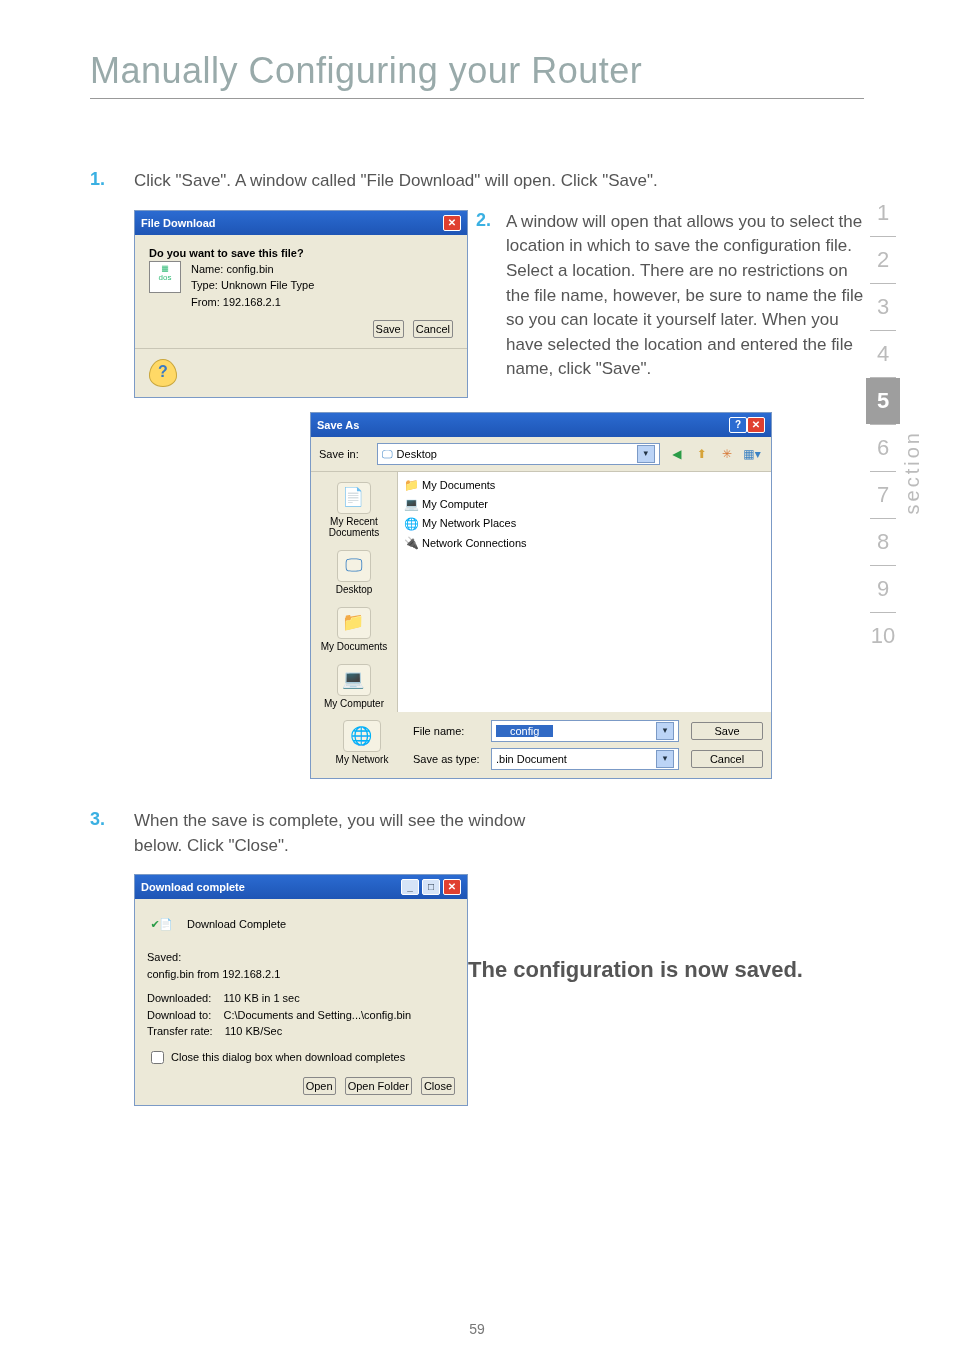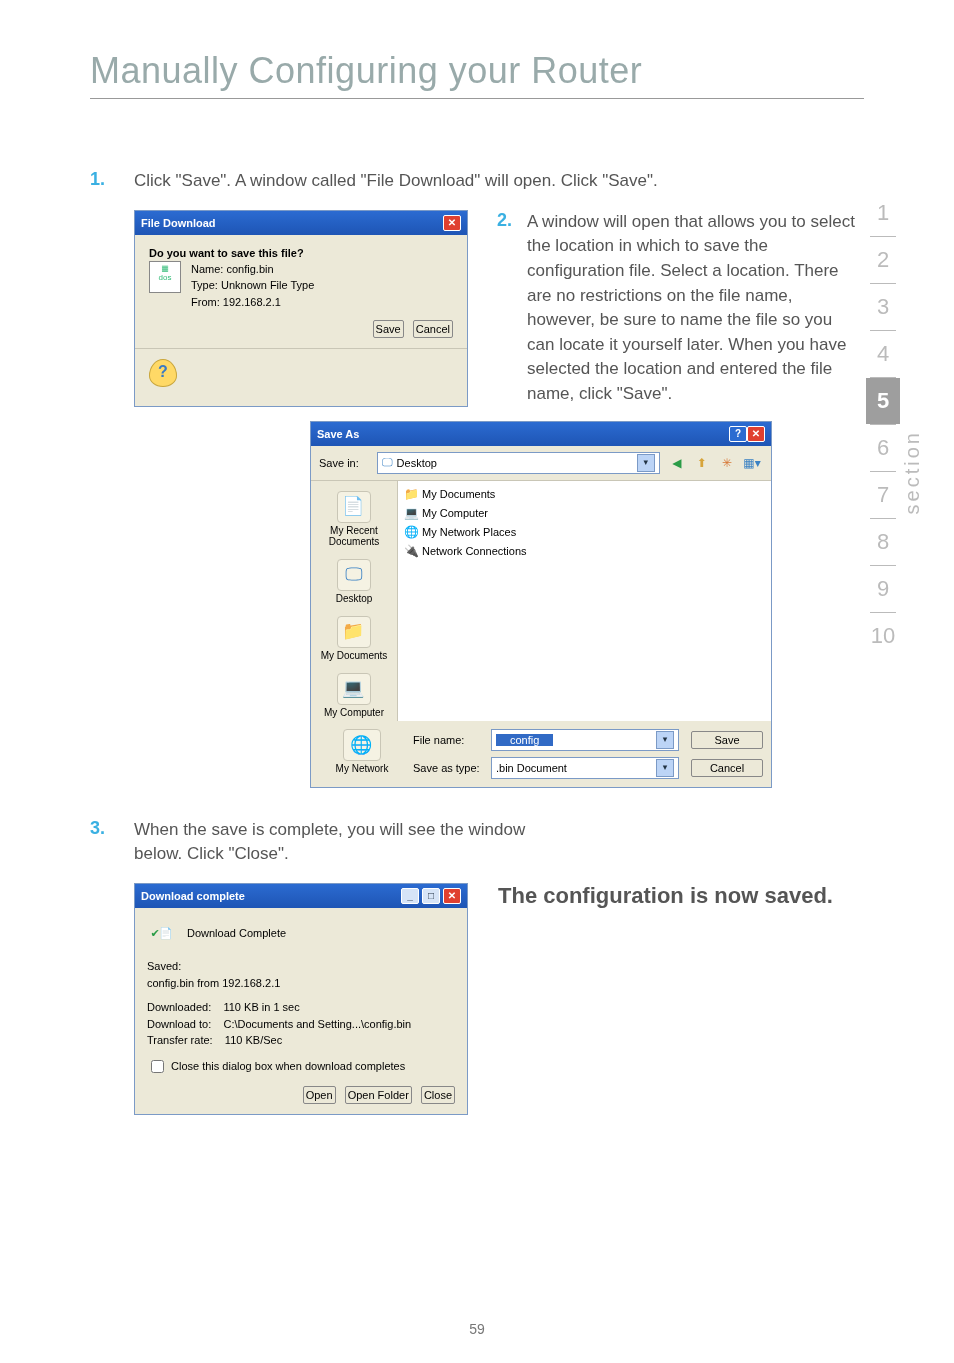--- a/index.html
+++ b/index.html
@@ -41,21 +41,21 @@
     color: #3ab0e2;
   }
   .step-body {
     flex: 1;
     font-size: 17px;
     line-height: 1.45;
     color: #555;
   }
   .row-step2 {
     display: flex;
-    gap: 29px;
+    gap: 8px;
     margin-top: 6px;
     margin-left: 44px;
   }
   .dialog {
     border: 1px solid #7b9ac6;
     background: #ece9d8;
     font-family: Tahoma, Arial, sans-serif;
     font-size: 11px;
     color: #000;
   }
@@ -288,22 +288,21 @@
     display:flex;align-items:center;justify-content:center;
     font-size: 22px; color:#2b9c47;
   }
   .dc-body div { font-size:11px; line-height:1.5; }
   .dc-stats { margin-top: 8px; }
   .dc-chk { margin-top: 8px; display:flex; align-items:center; gap:4px; }
   .dc-buttons { text-align: right; margin-top: 10px; }
 
   .row-step3-area {
     display:flex;
-    align-items:flex-start;
-    gap: 30px;
+    align-items:center;
     margin-left: 44px;
   }
   .saved-note {
     font-size: 22px;
     font-weight: bold;
     color: #555;
     margin-bottom: 40px;
   }
 
   

